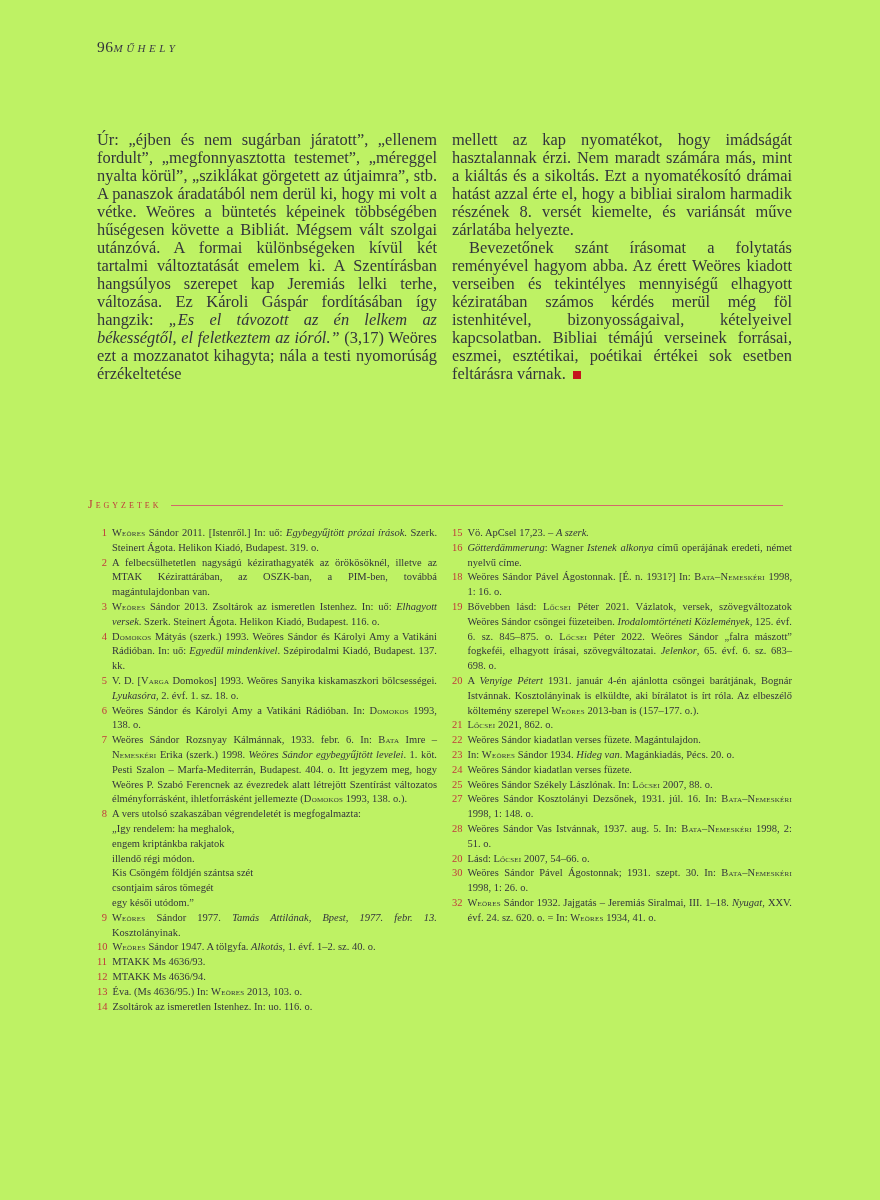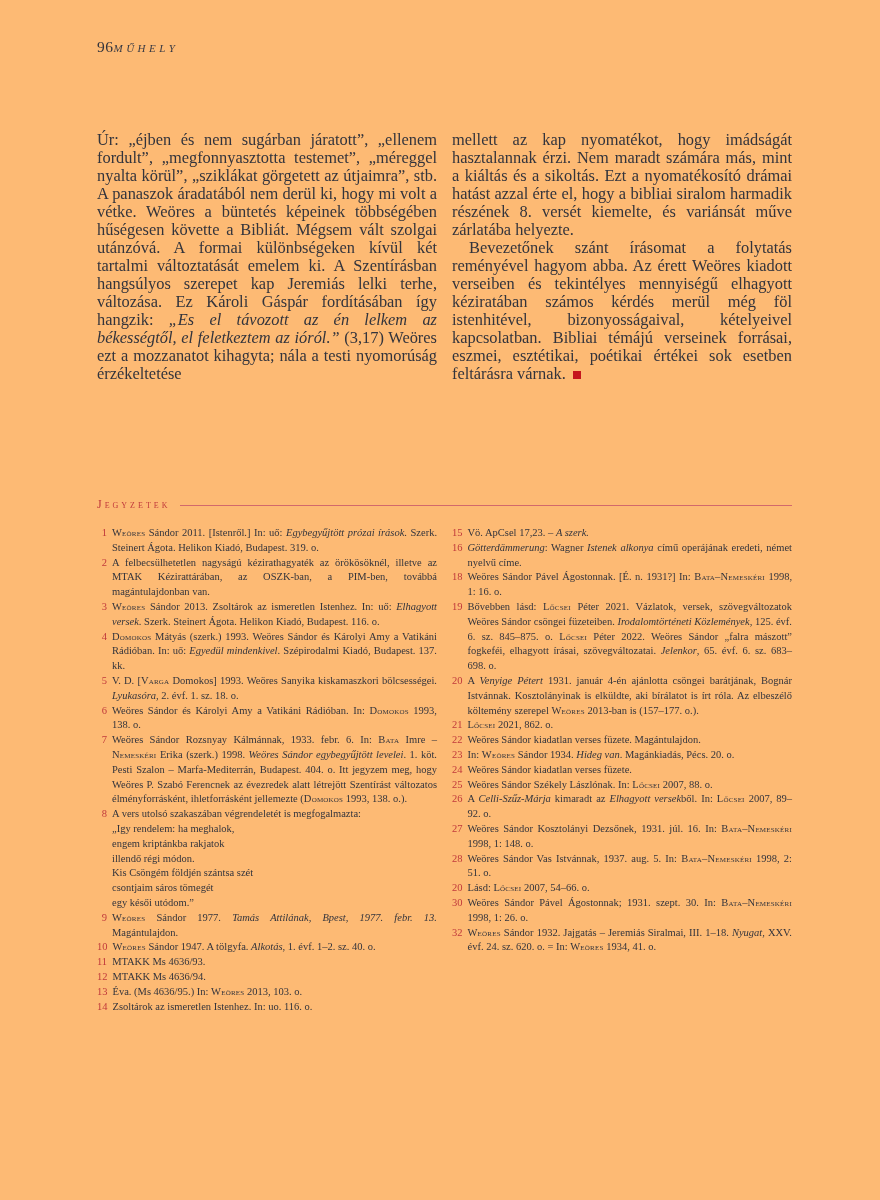--- a/index.html
+++ b/index.html
@@ -7,21 +7,21 @@
     --accent:#c0393b;
     --rule:#d2696c;
     --endmark:#c5161d;
     --ink:#33343c;
   }
   *{margin:0;padding:0;box-sizing:border-box;}
   html,body{background:#ffffff;}
   .page{
     position:relative;
     width:880px;height:1200px;
-    background:#fdba74;
+    background:#bef264;
     font-family:"Liberation Serif","DejaVu Serif",serif;
     color:var(--ink);
     overflow:hidden;
   }
   .runhead{
     position:absolute;left:97px;top:38px;
     display:flex;align-items:baseline;
   }
   .pagenum{font-size:15.5px;letter-spacing:0.5px;}
   .sectlabel{
@@ -37,21 +37,21 @@
     text-align:justify;
   }
   .para.indent{text-indent:17px;}
   .it{font-style:italic;}
   .sc{font-variant:small-caps;letter-spacing:0.2px;}
   .end-square{
     display:inline-block;width:8px;height:8px;
     background:var(--endmark);margin-left:7px;
   }
   .notes-head{
-    position:absolute;left:97px;top:497px;width:695px;
+    position:absolute;left:88px;top:497px;width:695px;
     display:flex;align-items:center;
   }
   .notes-title{
     color:var(--accent);
     font-size:12px;font-variant:small-caps;letter-spacing:3px;
     white-space:nowrap;
   }
   .notes-rule{
     flex:1;height:0;border-top:1.2px solid var(--rule);
     margin-left:10px;margin-top:1px;
@@ -135,21 +135,21 @@
           <div class="note-text"><span>A vers utolsó szakaszában végrendeletét is megfogalmazta:
 „Igy rendelem: ha meghalok,
 engem kriptánkba rakjatok
 illendő régi módon.
 Kis Csöngém földjén szántsa szét
 csontjaim sáros tömegét
 egy késői utódom.”</span></div>
         </div>
         <div class="note-item">
           <span class="note-num">9</span>
-          <div class="note-text"><span class="sc">Weöres</span><span> Sándor 1977. </span><span class="it">Tamás Attilának, Bpest, 1977. febr. 13.</span><span> Magántulajdon.</span></div>
+          <div class="note-text"><span class="sc">Weöres</span><span> Sándor 1977. </span><span class="it">Tamás Attilának, Bpest, 1977. febr. 13.</span><span> Kosztolányinak.</span></div>
         </div>
         <div class="note-item">
           <span class="note-num">10</span>
           <div class="note-text"><span class="sc">Weöres</span><span> Sándor 1947. A tölgyfa. </span><span class="it">Alkotás</span><span>, 1. évf. 1–2. sz. 40. o.</span></div>
         </div>
         <div class="note-item">
           <span class="note-num">11</span>
           <div class="note-text"><span>MTAKK Ms 4636/93.</span></div>
         </div>
         <div class="note-item">
@@ -200,24 +200,20 @@
         </div>
         <div class="note-item">
           <span class="note-num">24</span>
           <div class="note-text"><span>Weöres Sándor kiadatlan verses füzete.</span></div>
         </div>
         <div class="note-item">
           <span class="note-num">25</span>
           <div class="note-text"><span>Weöres Sándor Székely Lászlónak. In: </span><span class="sc">Lőcsei</span><span> 2007, 88. o.</span></div>
         </div>
         <div class="note-item">
-          <span class="note-num">26</span>
-          <div class="note-text"><span>A </span><span class="it">Celli-Szűz-Márja</span><span> kimaradt az </span><span class="it">Elhagyott versek</span><span>ből. In: </span><span class="sc">Lőcsei</span><span> 2007, 89–92. o.</span></div>
-        </div>
-        <div class="note-item">
           <span class="note-num">27</span>
           <div class="note-text"><span>Weöres Sándor Kosztolányi Dezsőnek, 1931. júl. 16. In: </span><span class="sc">Bata–Nemeskéri</span><span> 1998, 1: 148. o.</span></div>
         </div>
         <div class="note-item">
           <span class="note-num">28</span>
           <div class="note-text"><span>Weöres Sándor Vas Istvánnak, 1937. aug. 5. In: </span><span class="sc">Bata–Nemeskéri</span><span> 1998, 2: 51. o.</span></div>
         </div>
         <div class="note-item">
           <span class="note-num">20</span>
           <div class="note-text"><span>Lásd: </span><span class="sc">Lőcsei</span><span> 2007, 54–66. o.</span></div>

